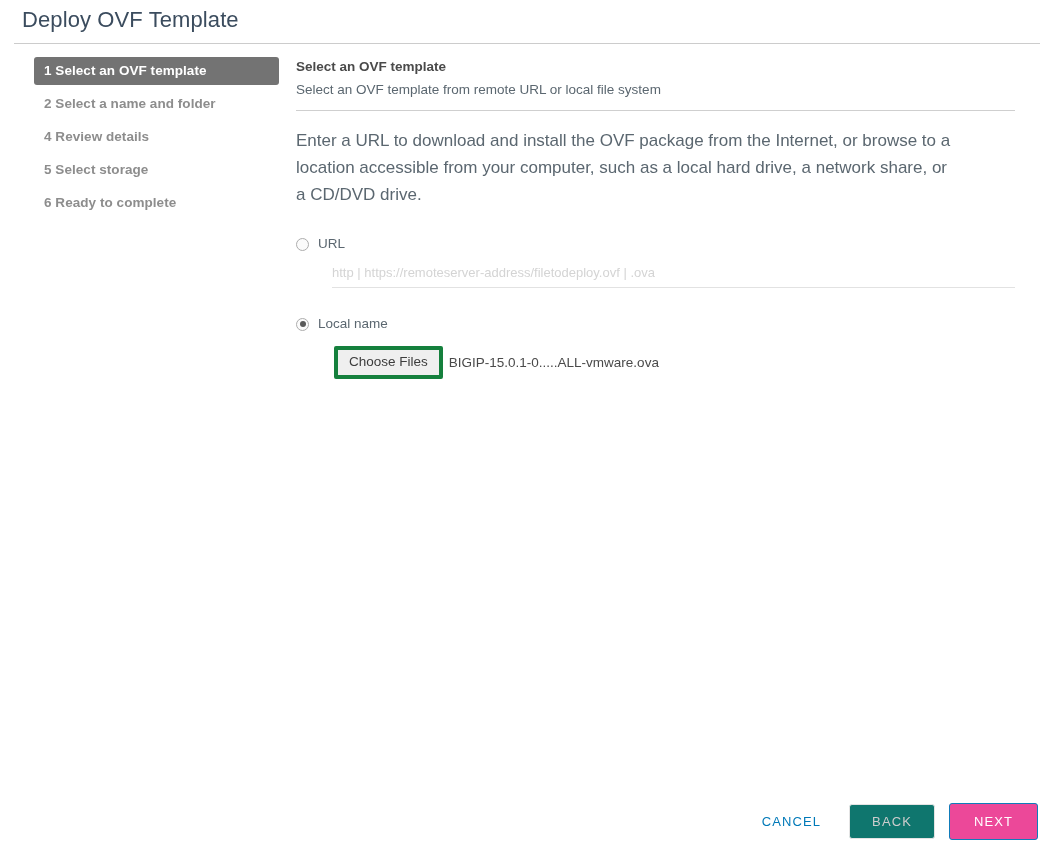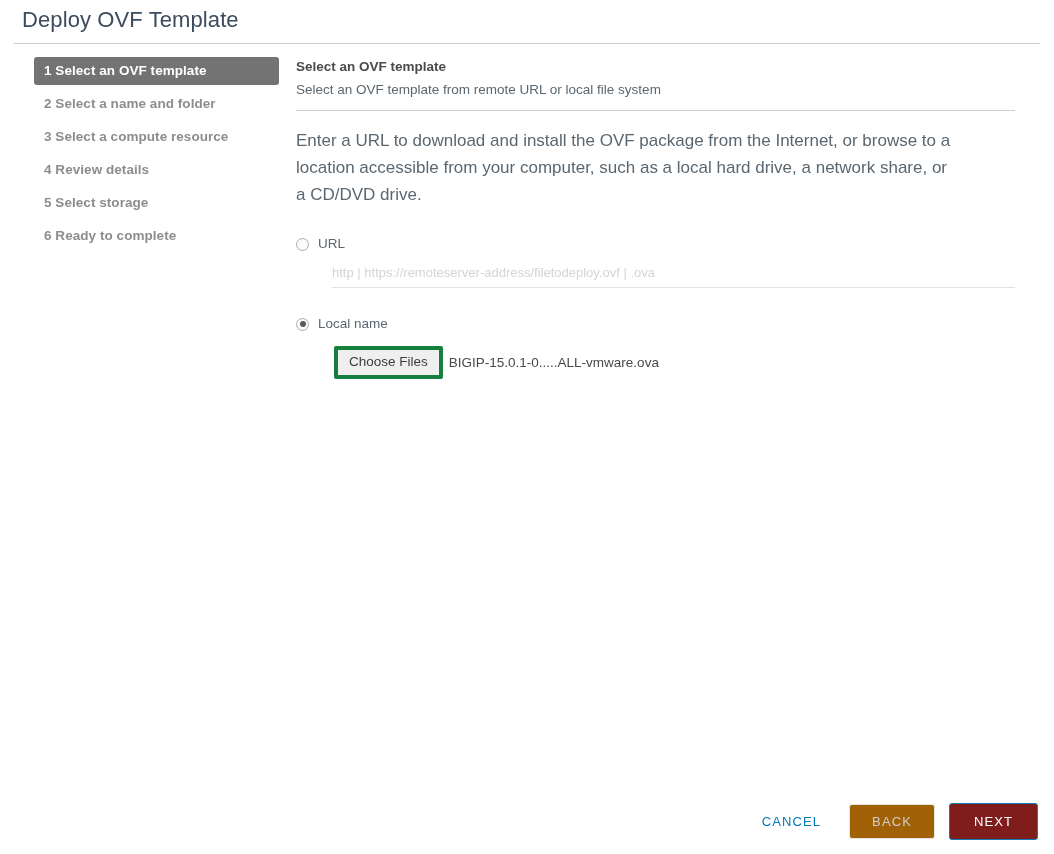--- a/index.html
+++ b/index.html
@@ -185,43 +185,42 @@
     box-sizing: border-box;
   }
   .btn-cancel {
     background: transparent;
     border: none;
     color: #0079b8;
     padding: 8px 14px;
     margin-right: 14px;
   }
   .btn-back {
-    background: #a16207;
+    background: #0f766e;
     border: 1px solid #e4e4e4;
     color: #cdcdcd;
     padding: 9px 22px;
     margin-right: 14px;
   }
   .btn-next {
-    background: #7f1d1d;
+    background: #ec4899;
     border: 1px solid #0f7cba;
     color: #ffffff;
     padding: 10px 24px;
   }
 </style>
 </head>
 <body>
 
 <div class="wizard-title">Deploy OVF Template</div>
 <div class="title-rule"></div>
 
 <div class="step-list">
   <div class="step active">1 Select an OVF template</div>
   <div class="step">2 Select a name and folder</div>
-  <div class="step">3 Select a compute resource</div>
   <div class="step">4 Review details</div>
   <div class="step">5 Select storage</div>
   <div class="step">6 Ready to complete</div>
 </div>
 
 <div class="panel">
   <div class="panel-title">Select an OVF template</div>
   <div class="panel-sub">Select an OVF template from remote URL or local file system</div>
   <div class="panel-rule"></div>
 

